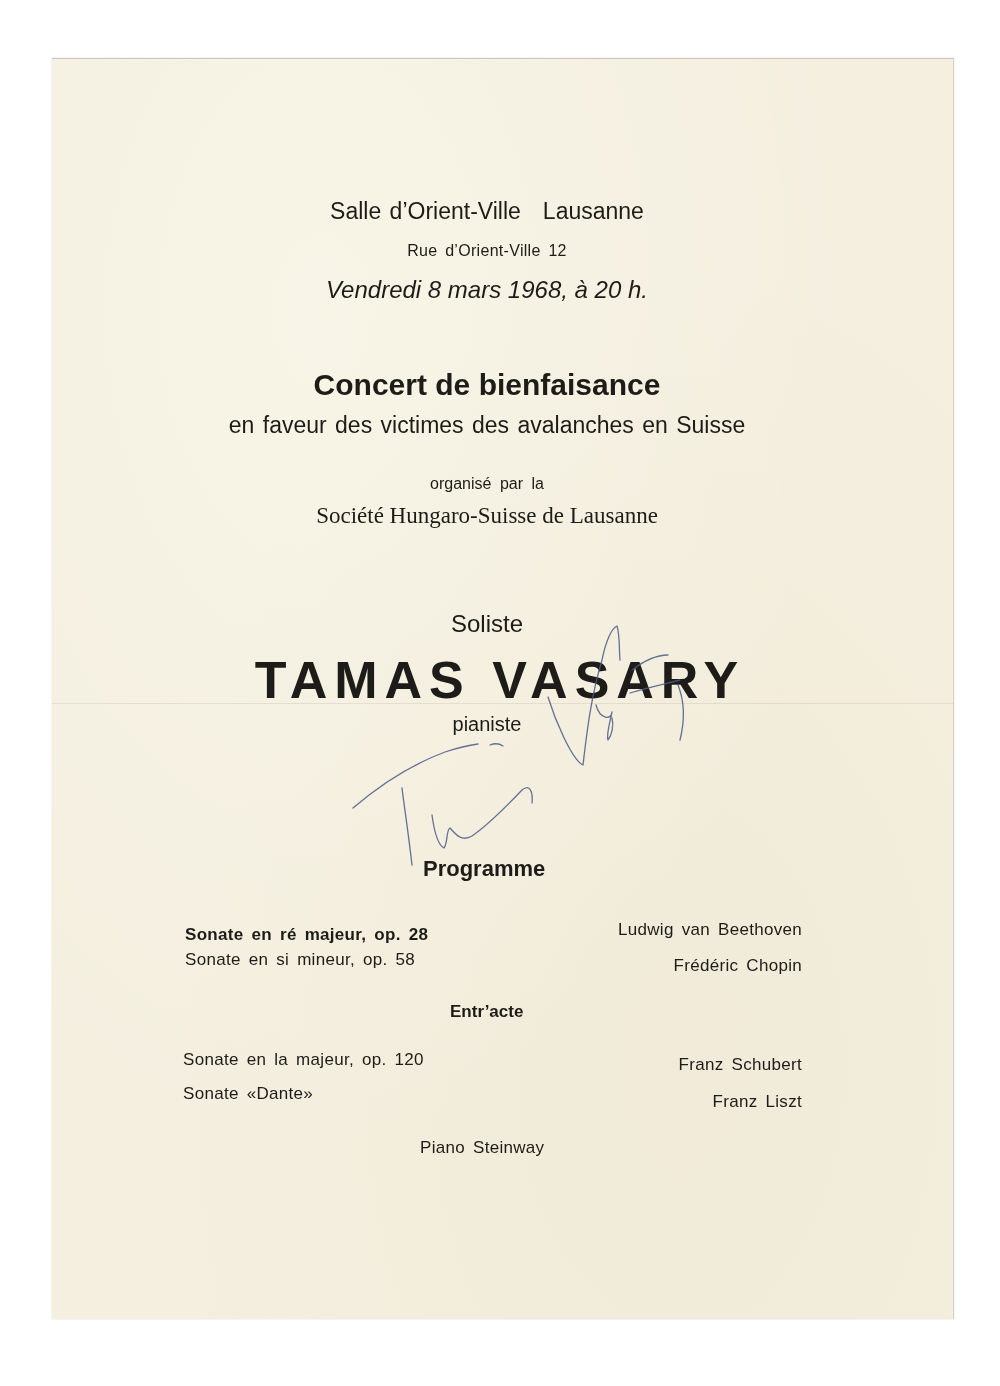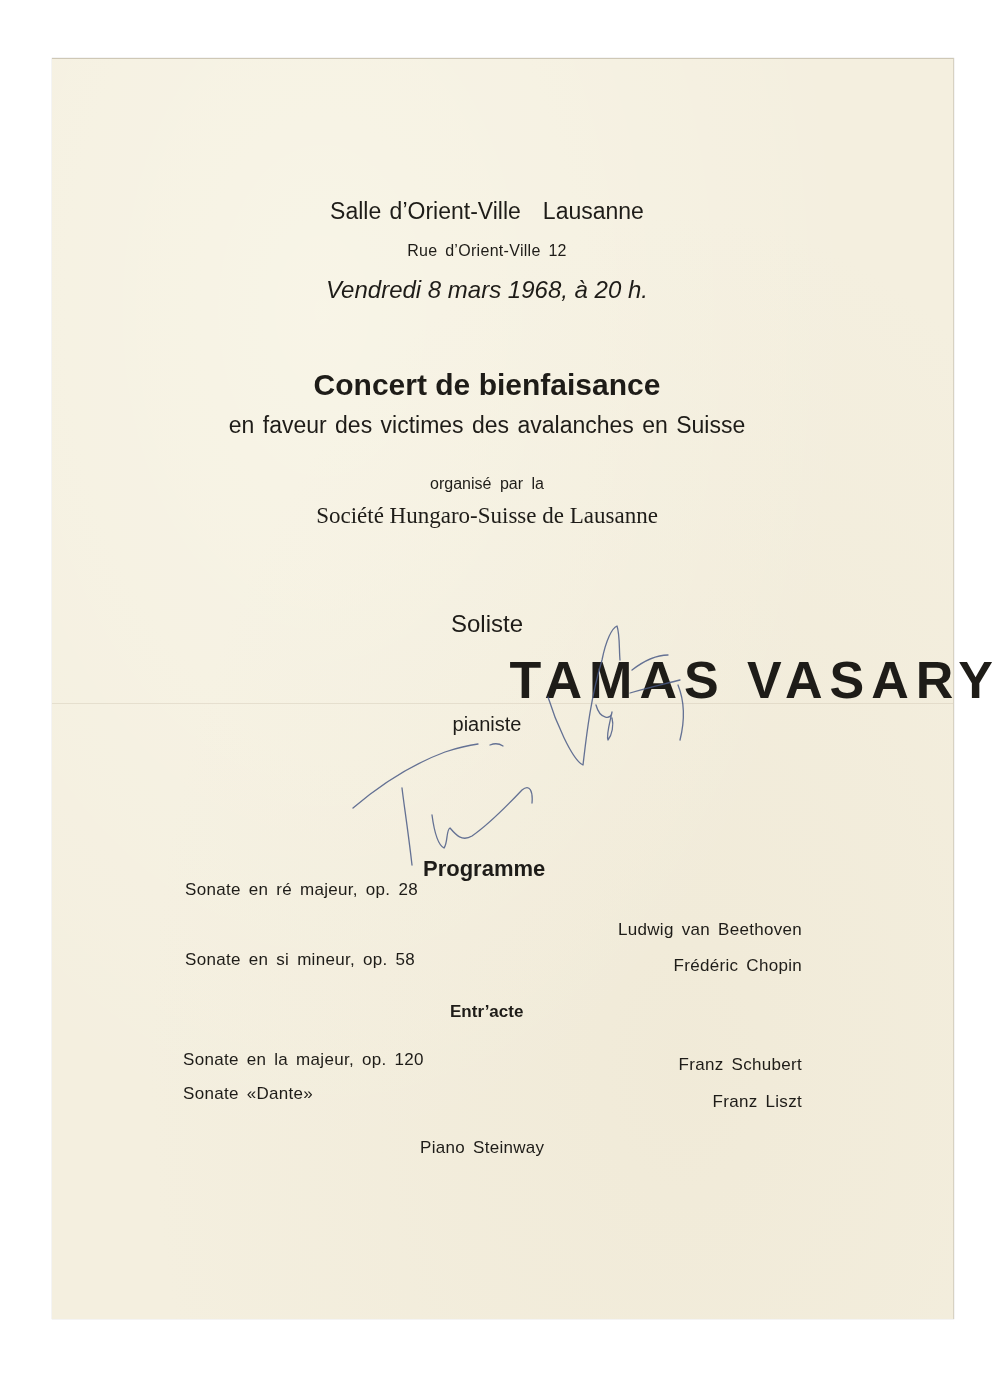--- a/index.html
+++ b/index.html
@@ -53,21 +53,21 @@
     .title { top: 368px; font-size: 30px; font-weight: bold; }
     .subtitle { top: 412px; font-size: 23px; word-spacing: 2px; }
     .organized { top: 475px; font-size: 16px; word-spacing: 4px; }
     .society { top: 503px; font-size: 23px; font-family: Liberation Serif, serif; }
     .soloist-label { top: 610px; font-size: 24px; }
     .soloist-name {
       top: 650px;
       font-size: 52px;
       font-weight: bold;
       letter-spacing: 7px;
-      left: 0; width: 1000px; text-align: right;
+      left: 0; width: 1000px; text-align: center;
     }
     .instrument { top: 713px; font-size: 20px; }
     .programme-heading {
       top: 856px;
       left: 423px;
       font-size: 22px;
       font-weight: bold;
     }
     .work {
       left: 185px;
@@ -75,21 +75,21 @@
       letter-spacing: 0.3px;
       word-spacing: 3px;
     }
     .composer {
       right: 198px;
       font-size: 17px;
       letter-spacing: 0.3px;
       word-spacing: 3px;
       text-align: right;
     }
-    .r1 { top: 880px; }
+    .r1 { top: 925px; font-weight: bold; }
     .r1c { top: 920px; }
     .r2 { top: 950px; }
     .r2c { top: 956px; }
     .intermission { top: 1002px; font-size: 17px; font-weight: bold; left: 450px; text-align: center; }
     .r3 { top: 1050px; left: 183px; }
     .r3c { top: 1055px; }
     .r4 { top: 1084px; left: 183px; }
     .r4c { top: 1092px; }
     .piano { top: 1138px; left: 420px; font-size: 17px; letter-spacing: 0.3px; word-spacing: 3px; }
     .signature {

